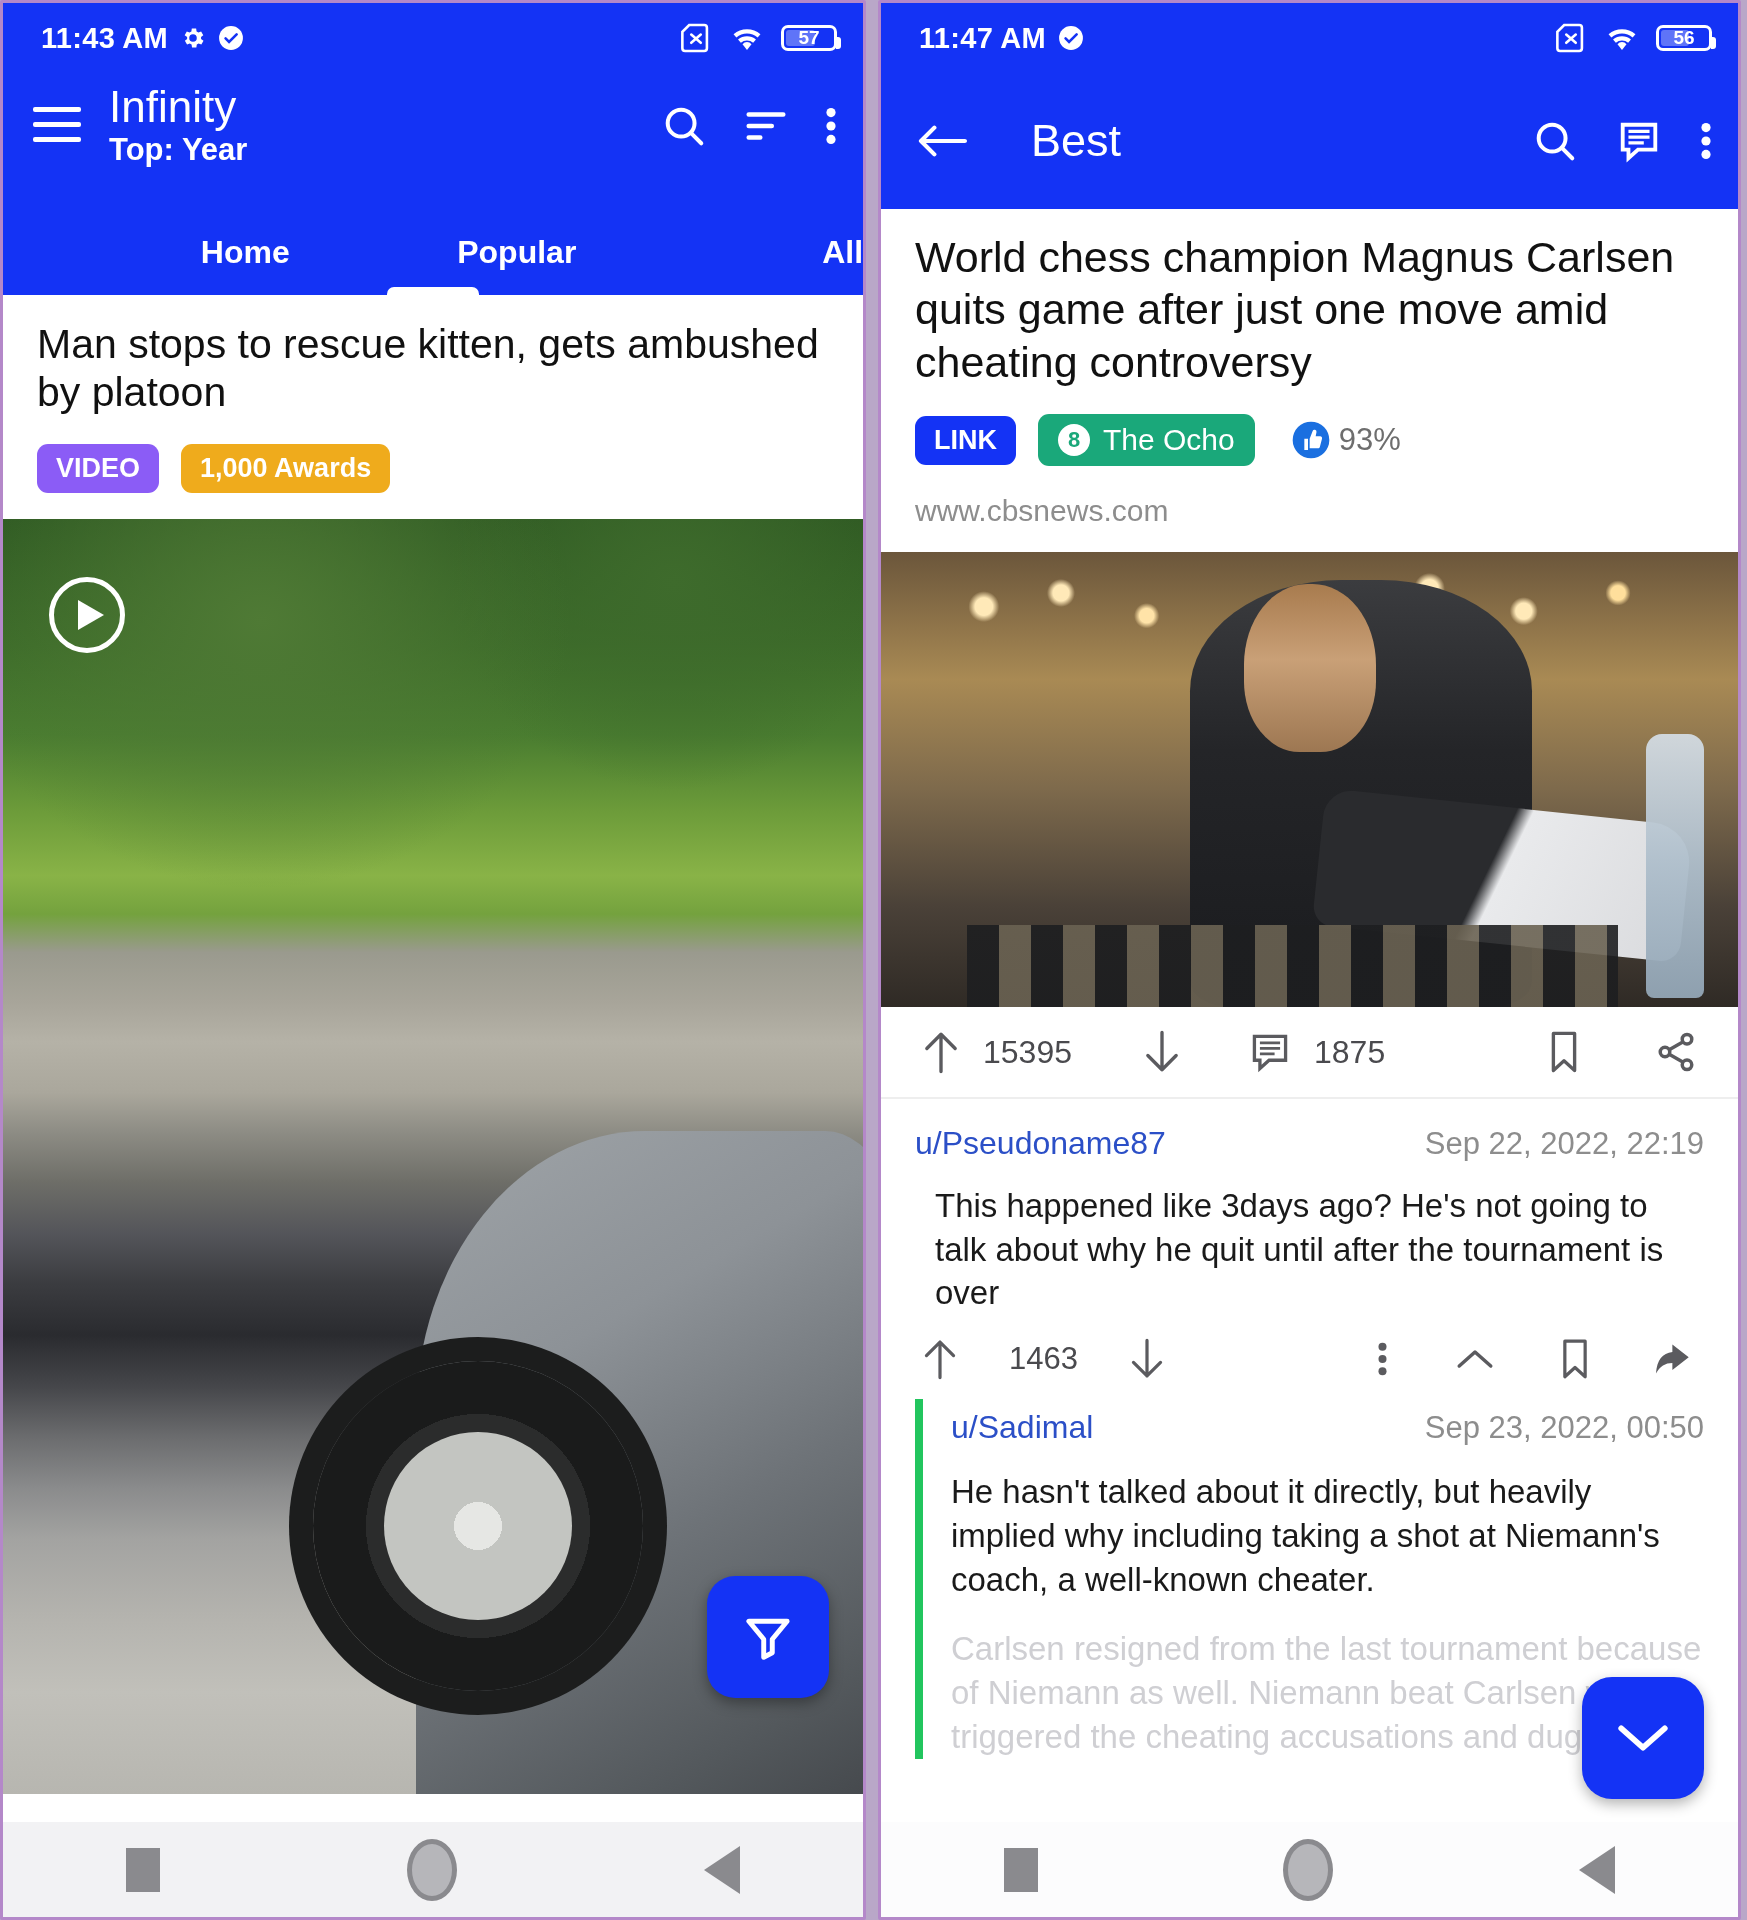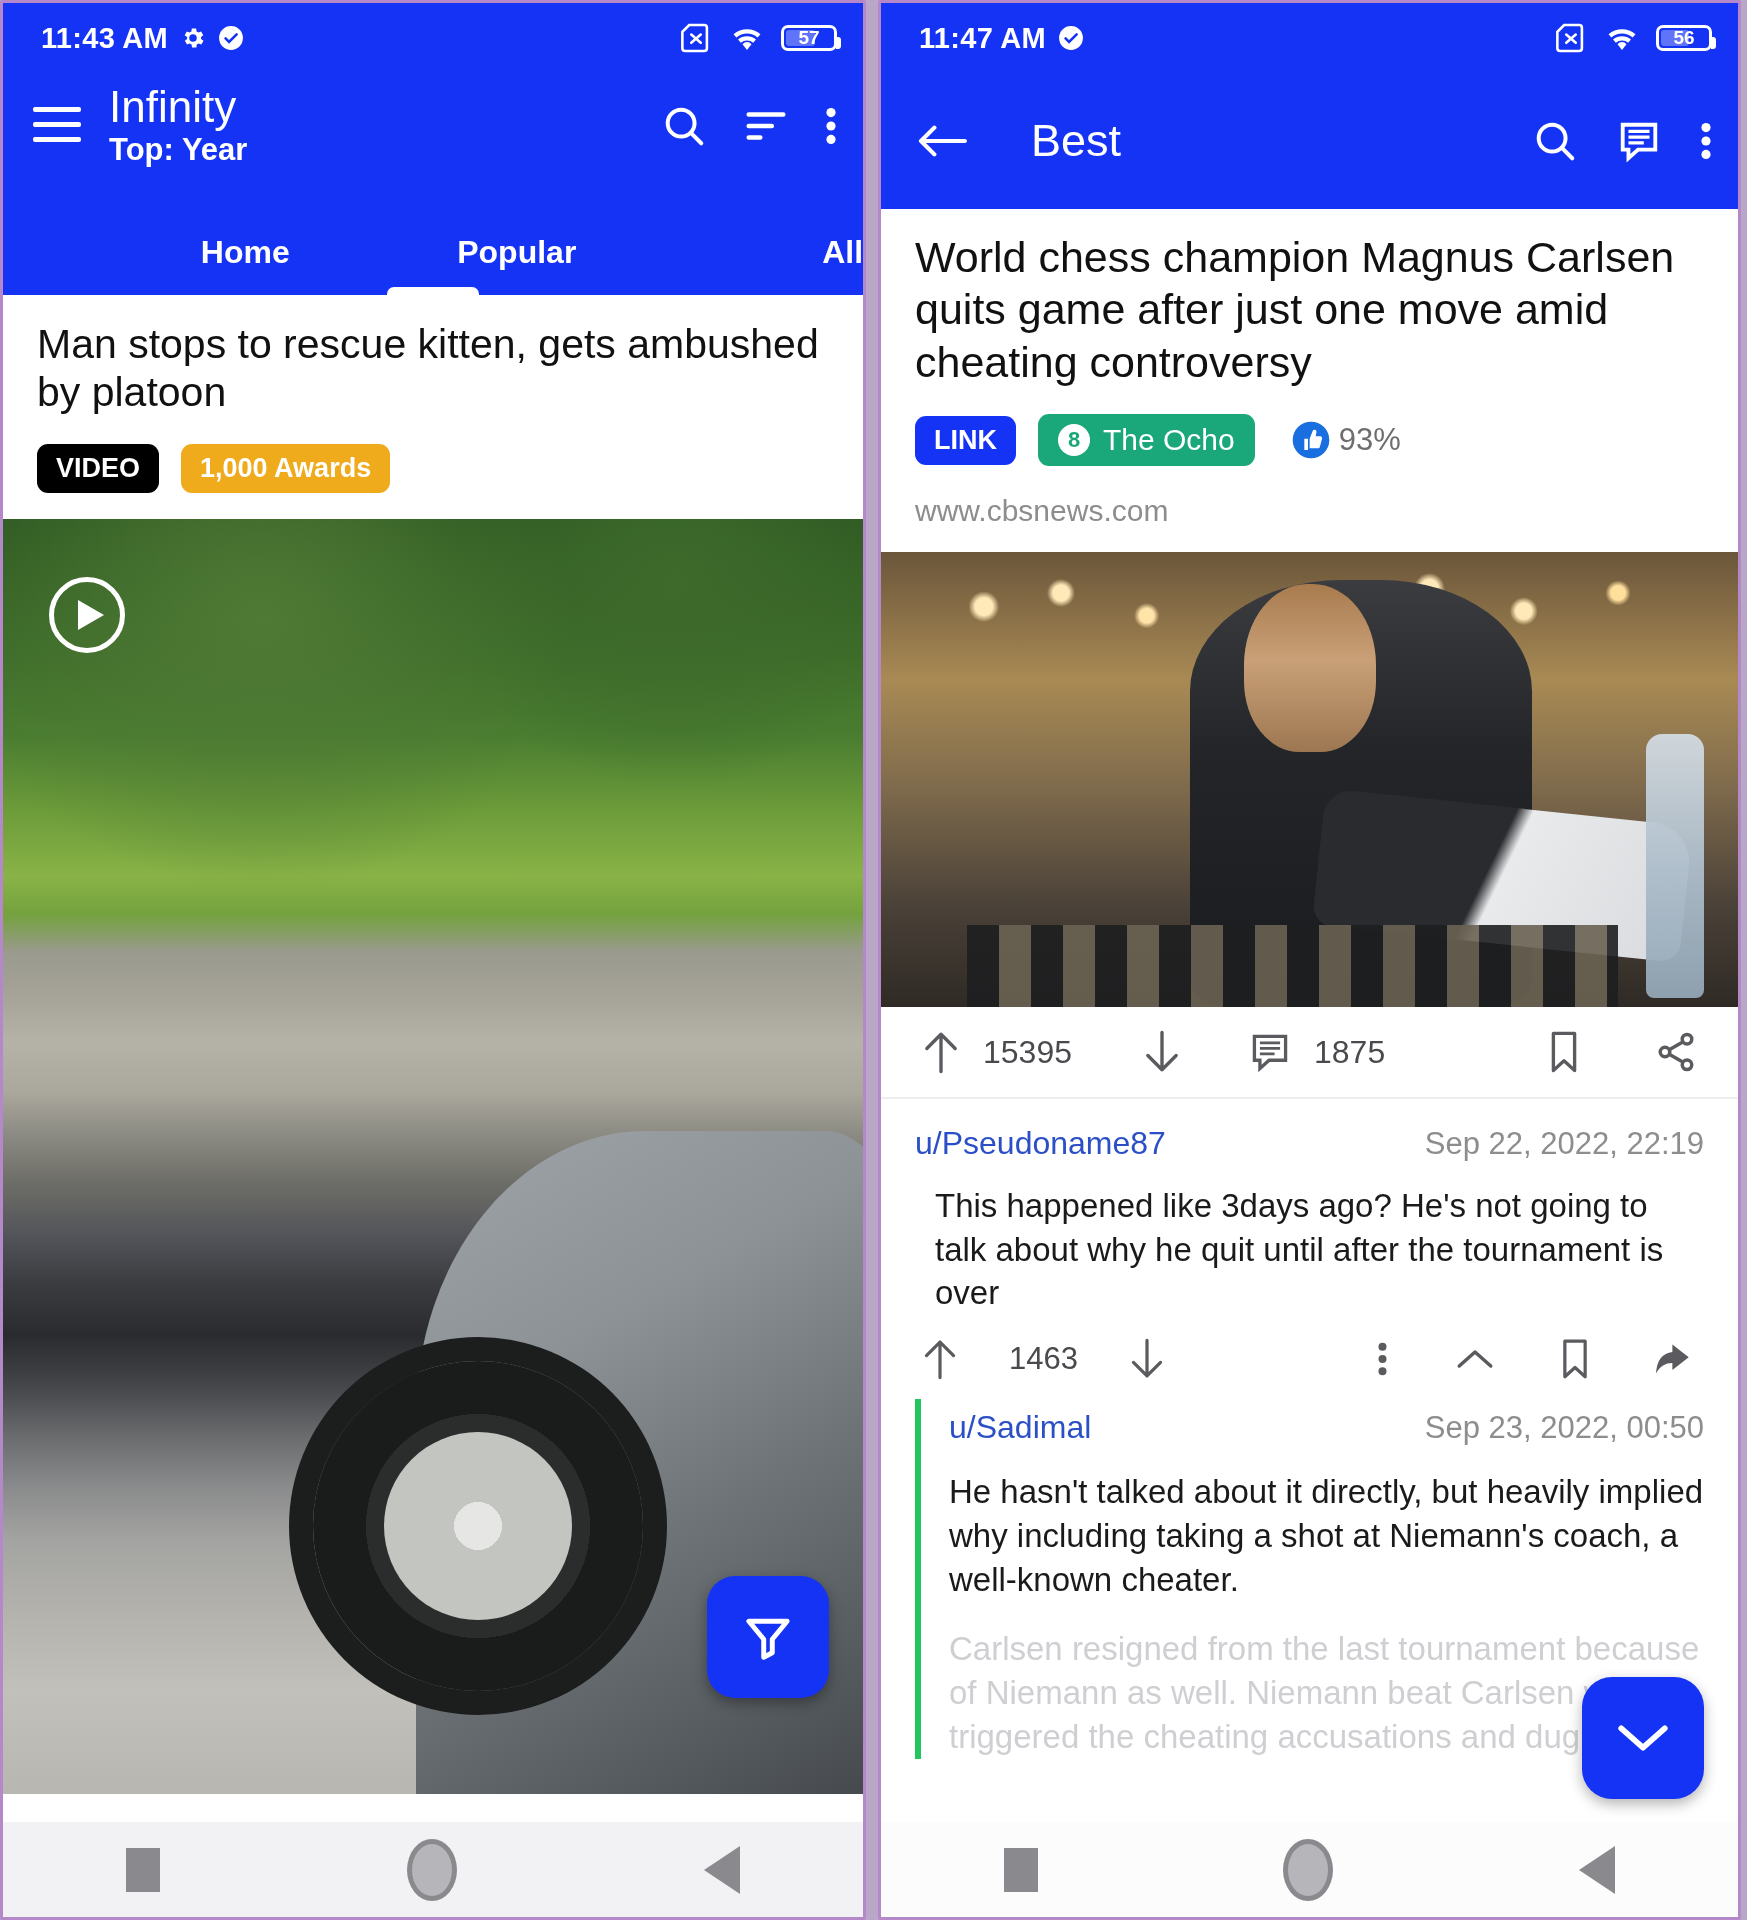--- a/index.html
+++ b/index.html
@@ -96,21 +96,21 @@
   .post-title-l {
     padding: 26px 34px 0 34px;
     font-size: 41px; line-height: 1.16; color: #111;
   }
   .badges { display: flex; gap: 22px; padding: 28px 34px 26px 34px; }
   .badge {
     border-radius: 11px; padding: 9px 19px;
     font-size: 27px; font-weight: bold; color: #fff;
     white-space: nowrap;
   }
-  .badge-video { background: #000000; }
+  .badge-video { background: #8b5cf6; }
   .badge-awards { background: #efab1c; }
 
   .media {
     position: relative;
     height: 1275px;
     overflow: hidden;
     background: #6a6f5a;
   }
   .media-bg {
     position: absolute; inset: 0;
@@ -278,21 +278,21 @@
   .cmt-user { font-size: 32px; color: #2b4fc7; }
   .cmt-time { margin-left: auto; font-size: 31px; color: #8d8d8d; }
   .cmt-body { font-size: 33px; line-height: 1.32; color: #1a1a1a; padding-top: 22px; margin-left: 20px; }
   .cmt-actions {
     display: flex; align-items: center;
     padding: 22px 40px 10px 40px;
   }
   .cmt-actions .act-num { font-size: 31px; }
   .reply {
     margin: 8px 0 0 34px;
-    border-left: 6px solid #22c55e;
+    border-left: 8px solid #22c55e;
     padding: 10px 0 0 28px;
   }
   .reply-head { display: flex; align-items: center; padding-right: 34px; }
   .reply-body { font-size: 33px; line-height: 1.34; color: #1a1a1a; padding: 24px 34px 0 0; }
   .faded { color: #cfcfd3; }
   .fab-r {
     position: absolute; right: 34px; bottom: 118px;
     width: 122px; height: 122px; border-radius: 30px;
     background: #1433f5;
     display: flex; align-items: center; justify-content: center;

